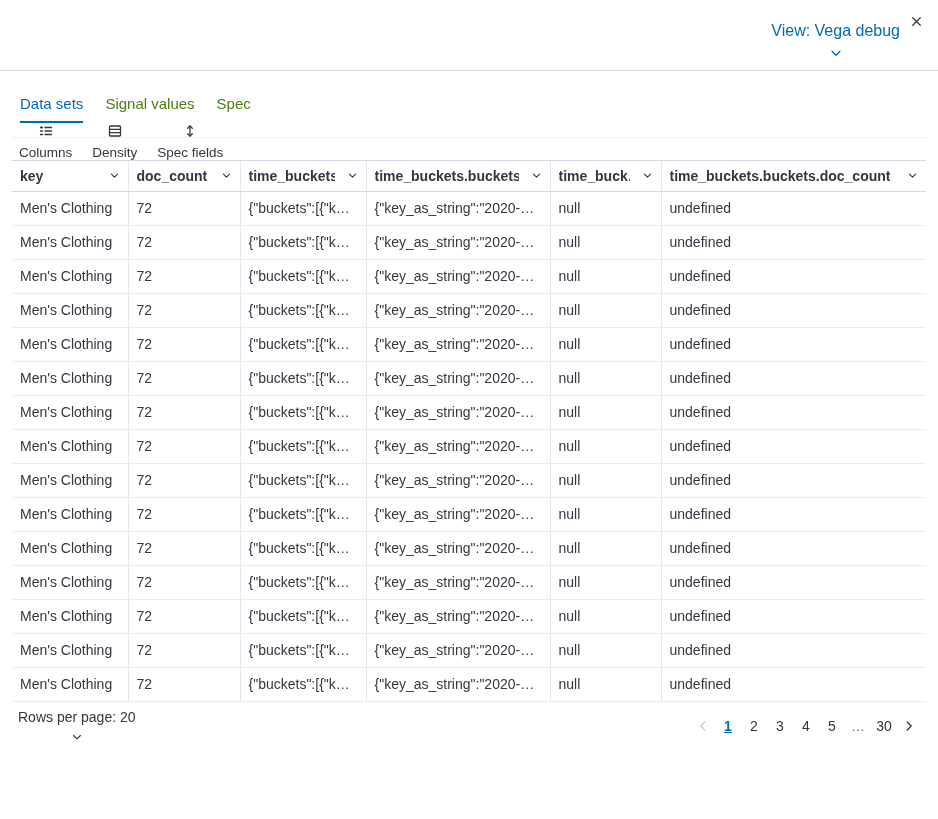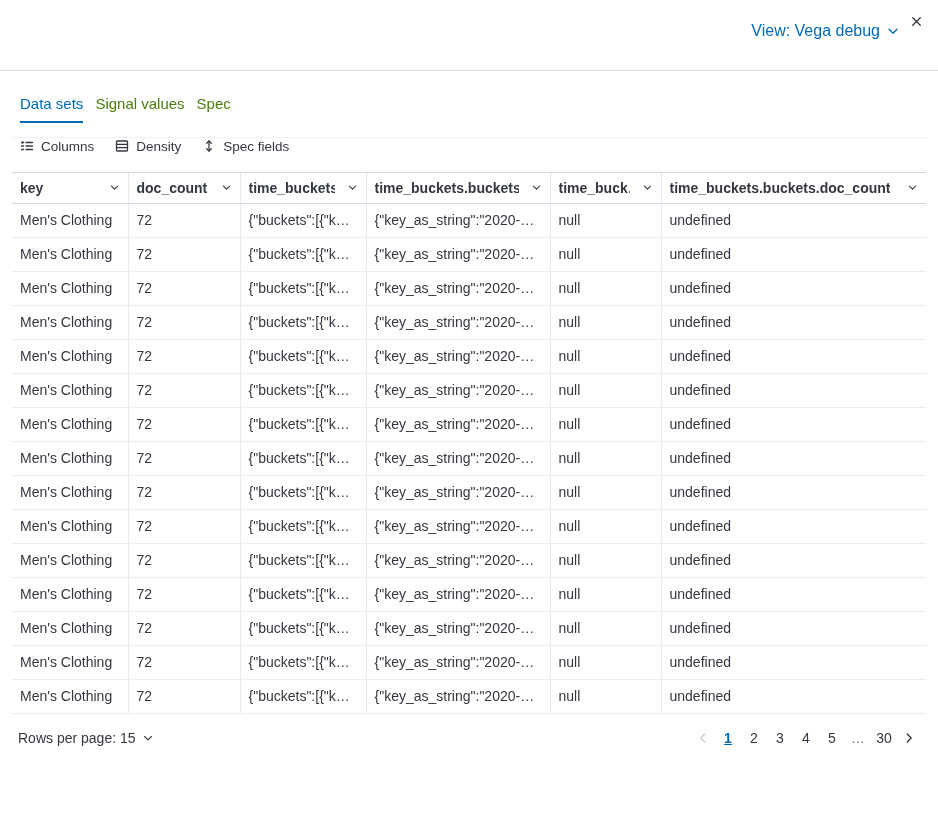--- a/index.html
+++ b/index.html
@@ -4,21 +4,21 @@
 <style>
   * { box-sizing: border-box; margin: 0; padding: 0; }
   html, body { background: #fff; }
   body {
     width: 938px; height: 819px;
     position: relative; overflow: hidden;
     font-family: "Liberation Sans", sans-serif;
     color: #343741;
     font-size: 14px;
   }
-  button { background: none; border: none; font: inherit; color: inherit; cursor: pointer; }
+  button { background: none; border: none; font: inherit; color: inherit; cursor: pointer; flex-direction: column; }
 
   
   .flyout-header {
     height: 71px;
     border-bottom: 1px solid #d3dae6;
     position: relative;
   }
   .view-btn {
     position: absolute; right: 38px; top: 22px;
     color: #006bb4; font-size: 16px;
@@ -27,21 +27,21 @@
   .close-btn {
     position: absolute; right: 14px; top: 14px;
     color: #343741; line-height: 0;
   }
 
   
   .content { padding: 0 12px; }
 
   .tabs {
     margin-top: 22px;
-    display: flex; gap: 12px;
+    display: flex; gap: 22px;
     padding-left: 8px;
   }
   .tab {
     font-size: 15px; color: #4d7c0f;
     padding: 2px 0 9px 0;
     border-bottom: 2px solid transparent;
   }
   .tab.active { color: #006bb4; border-bottom-color: #006bb4; }
 
   .select {
@@ -52,22 +52,22 @@
     background: #fff;
     display: flex; align-items: center; justify-content: space-between;
     padding: 0 13px;
     cursor: pointer;
   }
   .select .chev { color: #69707d; }
 
   
   .grid { margin-top: 14px; }
   .toolbar {
-    height: 36px;
-    display: flex; align-items: flex-start; gap: 20px;
+    height: 24px;
+    display: flex; align-items: flex-end; gap: 20px;
     padding: 0 7px;
     border-top: 1px solid #eef1f6;
     border-bottom: 1px solid #d3dae6;
   }
   .tool-btn {
     display: inline-flex; align-items: center; gap: 6px;
     font-size: 13.5px; color: #343741;
   }
   .tool-btn svg { display: block; }
 
@@ -379,21 +379,21 @@
     <td>null</td>
     <td>undefined</td>
   </tr>
           </tbody>
       </table>
 
     </div>
 
     <footer class="grid-footer">
       <button class="rpp">
-        <span>Rows per page: 15</span>
+        <span>Rows per page: 20</span>
         <span class="chev">
           <svg width="12" height="12" viewBox="0 0 16 16">
               <path d="M3.5 6l4.5 4.5L12.5 6" fill="none" stroke="currentColor" stroke-width="1.5" stroke-linecap="round" stroke-linejoin="round"></path>
             </svg>
         </span>
       </button>
       <div class="pagination">
         <button class="arrow disabled">
           <svg width="14" height="14" viewBox="0 0 16 16">
               <path d="M10 3.5L5.5 8l4.5 4.5" fill="none" stroke="currentColor" stroke-width="1.5" stroke-linecap="round" stroke-linejoin="round"></path>

